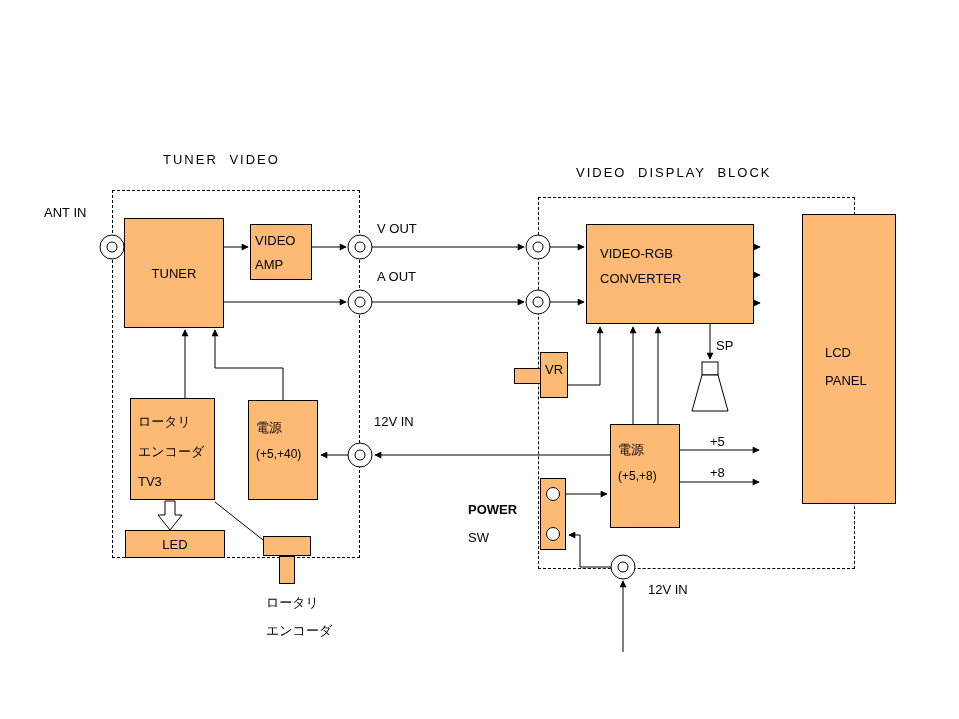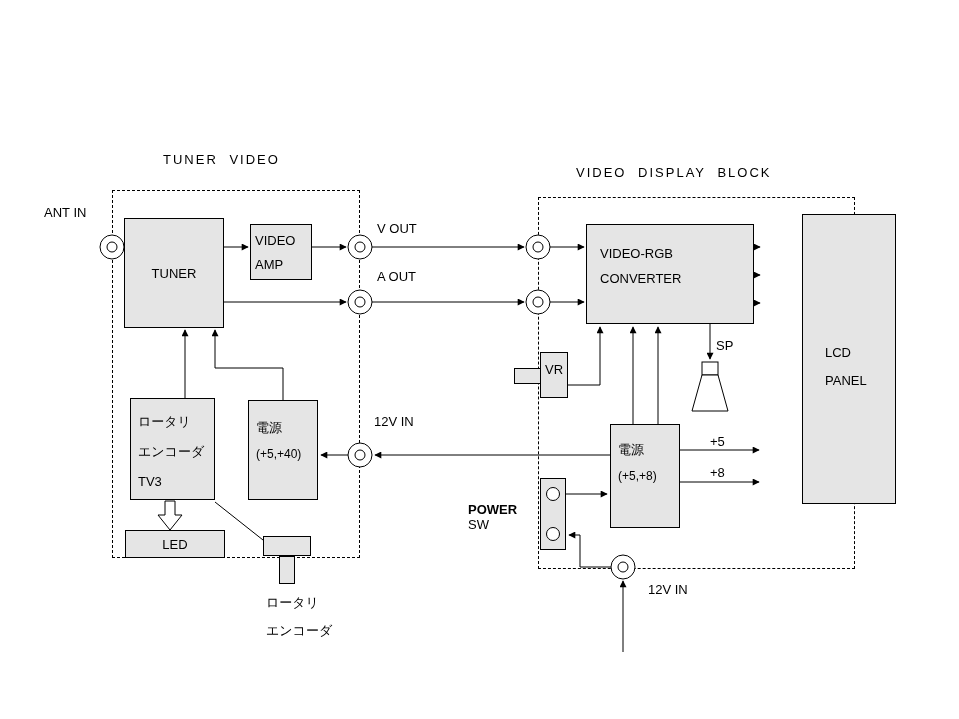--- a/index.html
+++ b/index.html
@@ -3,21 +3,21 @@
 <meta charset="utf-8">
 <style>
   html,body{margin:0;padding:0;background:#fff;}
   .canvas{
     position:relative;width:959px;height:719px;background:#fff;
     font-family:"Liberation Sans","DejaVu Sans",sans-serif;
     font-size:13px;color:#000;overflow:hidden;
   }
   .dashed{position:absolute;border:1px dashed #000;box-sizing:border-box;background:transparent;}
   .wires{position:absolute;left:0;top:0;z-index:2;}
-  .box{position:absolute;border:1px solid #000;background:#e5e5e5;box-sizing:border-box;z-index:3;}
+  .box{position:absolute;border:1px solid #000;background:#fdba74;box-sizing:border-box;z-index:3;}
   .box span{display:block;white-space:nowrap;}
   .center{display:flex;align-items:center;justify-content:center;}
   .lbl{position:absolute;white-space:nowrap;z-index:4;}
   .ls{letter-spacing:2px;word-spacing:6px;}
   .small{font-size:12px;}
   .circ{position:absolute;width:14px;height:14px;border:1px solid #000;border-radius:50%;box-sizing:border-box;background:#fff;}
 </style>
 </head>
 <body>
 
@@ -160,17 +160,17 @@
   <div class="lbl" style="left:44px;top:205px;">ANT IN</div>
   <div class="lbl" style="left:377px;top:205px;margin-top:16px;">V OUT</div>
   <div class="lbl" style="left:377px;top:269px;">A OUT</div>
   <div class="lbl" style="left:374px;top:414px;">12V IN</div>
   <div class="lbl" style="left:648px;top:582px;">12V IN</div>
 
   <div class="lbl" style="left:716px;top:338px;text-align:center;">SP</div>
   <div class="lbl" style="left:710px;top:434px;">+5</div>
   <div class="lbl" style="left:710px;top:465px;">+8</div>
   <div class="lbl" style="left:468px;top:502px;font-weight:bold;">POWER</div>
-  <div class="lbl" style="left:468px;top:517px;">SW</div>
+  <div class="lbl" style="left:468px;top:530px;">SW</div>
   <div class="lbl" style="left:266px;top:594px;">ロータリ</div>
   <div class="lbl" style="left:266px;top:622px;">エンコーダ</div>
 
 </div>
 
 </body></html>

